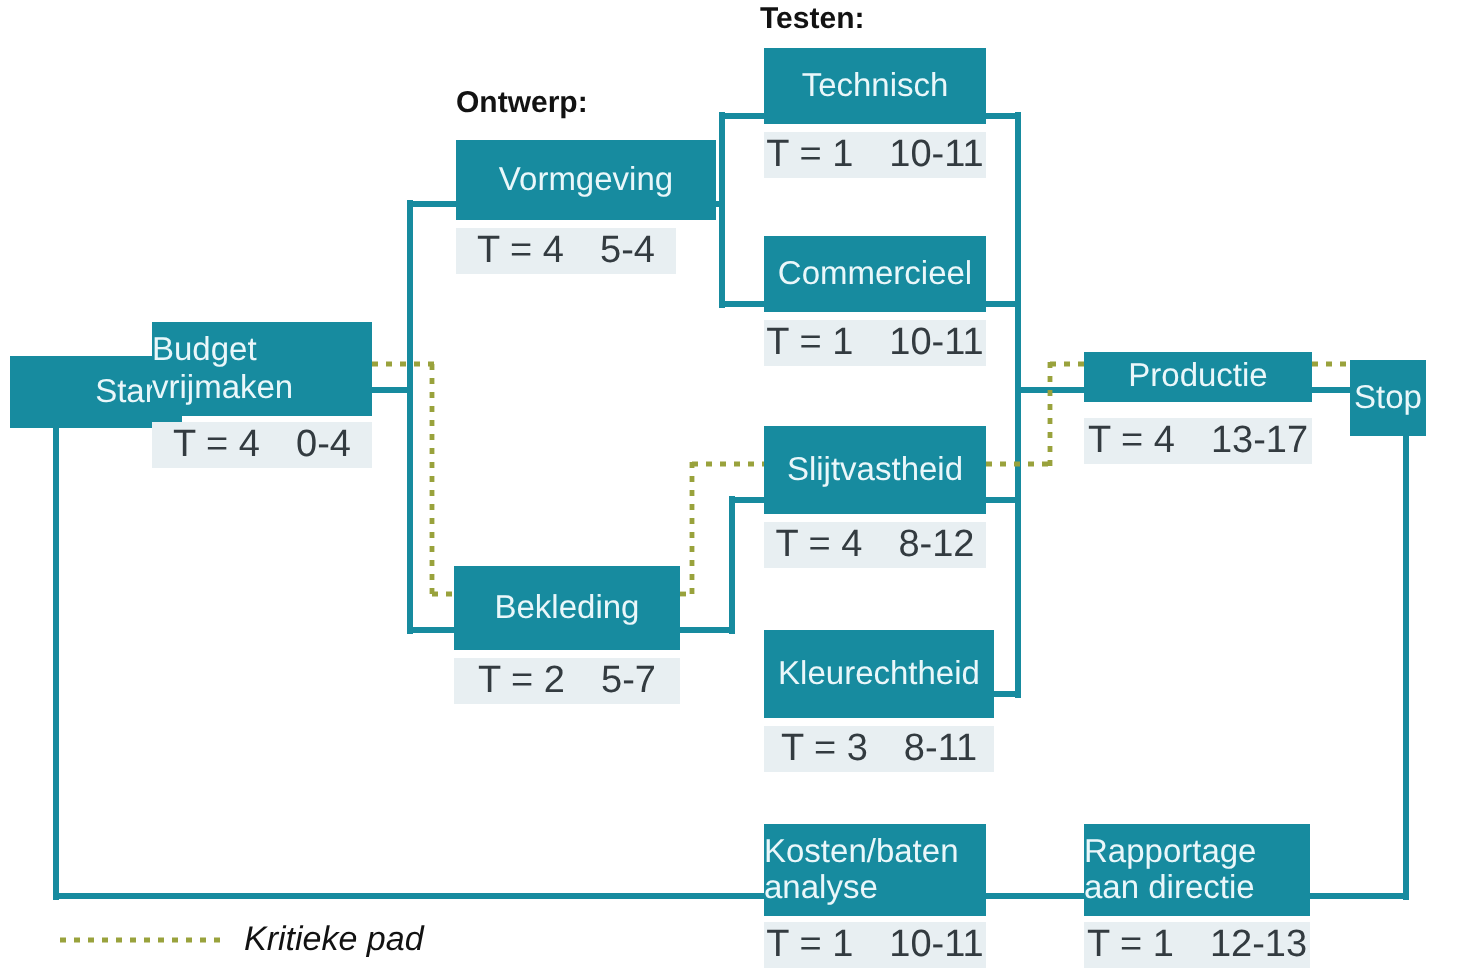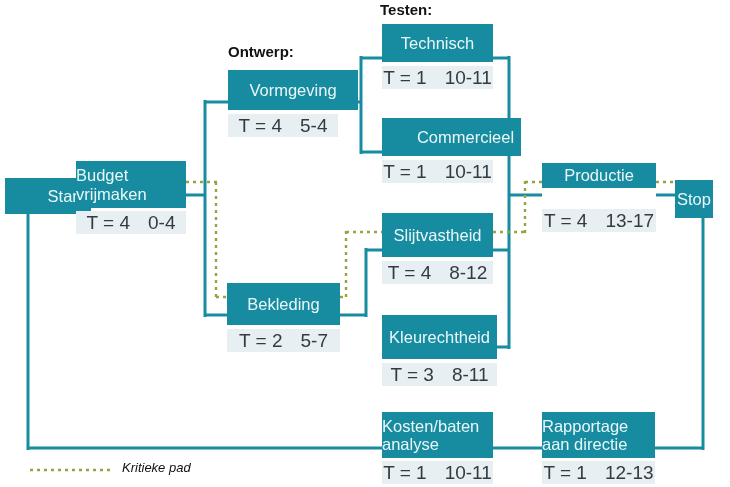--- a/index.html
+++ b/index.html
@@ -19,21 +19,21 @@
   .band{
     position:absolute;background:var(--band-fill);color:var(--band-text);
     display:flex;align-items:center;justify-content:center;gap:18px;
     font-size:19px;
   }
   .group-label{
     position:absolute;font-weight:bold;font-size:15px;color:var(--label-text);
     white-space:nowrap;
   }
   .legend-text{
-    position:absolute;left:122px;top:460px;font-style:italic;font-size:13px;
+    position:absolute;left:122px;top:460px;font-style:italic;font-size:17px;
     color:var(--label-text);white-space:nowrap;
   }
 </style>
 </head>
 <body>
 
 <div class="stage">
 
   <svg class="wires">
 
@@ -98,39 +98,39 @@
     <span>T = 2</span>
     <span>5-7</span>
   </div>
 
   <div class="node" style="left:382px;top:24px;width:111px;height:38px;">Technisch</div>
   <div class="band" style="left:382px;top:66px;width:111px;height:23px;">
     <span>T = 1</span>
     <span>10-11</span>
   </div>
 
-  <div class="node" style="left:382px;top:118px;width:111px;height:38px;padding-left:28px;">Commercieel</div>
+  <div class="node" style="left:382px;top:118px;width:111px;height:38px;">Commercieel</div>
   <div class="band" style="left:382px;top:160px;width:111px;height:23px;">
     <span>T = 1</span>
     <span>10-11</span>
   </div>
 
   <div class="node" style="left:382px;top:213px;width:111px;height:44px;">Slijtvastheid</div>
   <div class="band" style="left:382px;top:261px;width:111px;height:23px;">
     <span>T = 4</span>
     <span>8-12</span>
   </div>
 
   <div class="node" style="left:382px;top:315px;width:115px;height:44px;">Kleurechtheid</div>
   <div class="band" style="left:382px;top:363px;width:115px;height:23px;">
     <span>T = 3</span>
     <span>8-11</span>
   </div>
 
-  <div class="node" style="left:542px;top:163px;width:114px;height:25px;">Productie</div>
+  <div class="node" style="left:542px;top:176px;width:114px;height:25px;">Productie</div>
   <div class="band" style="left:542px;top:209px;width:114px;height:23px;">
     <span>T = 4</span>
     <span>13-17</span>
   </div>
 
   <div class="node" style="left:675px;top:180px;width:38px;height:38px;">Stop</div>
 
   <div class="node" style="left:382px;top:412px;width:111px;height:46px;">Kosten/baten analyse</div>
   <div class="band" style="left:382px;top:461px;width:111px;height:23px;">
     <span>T = 1</span>

